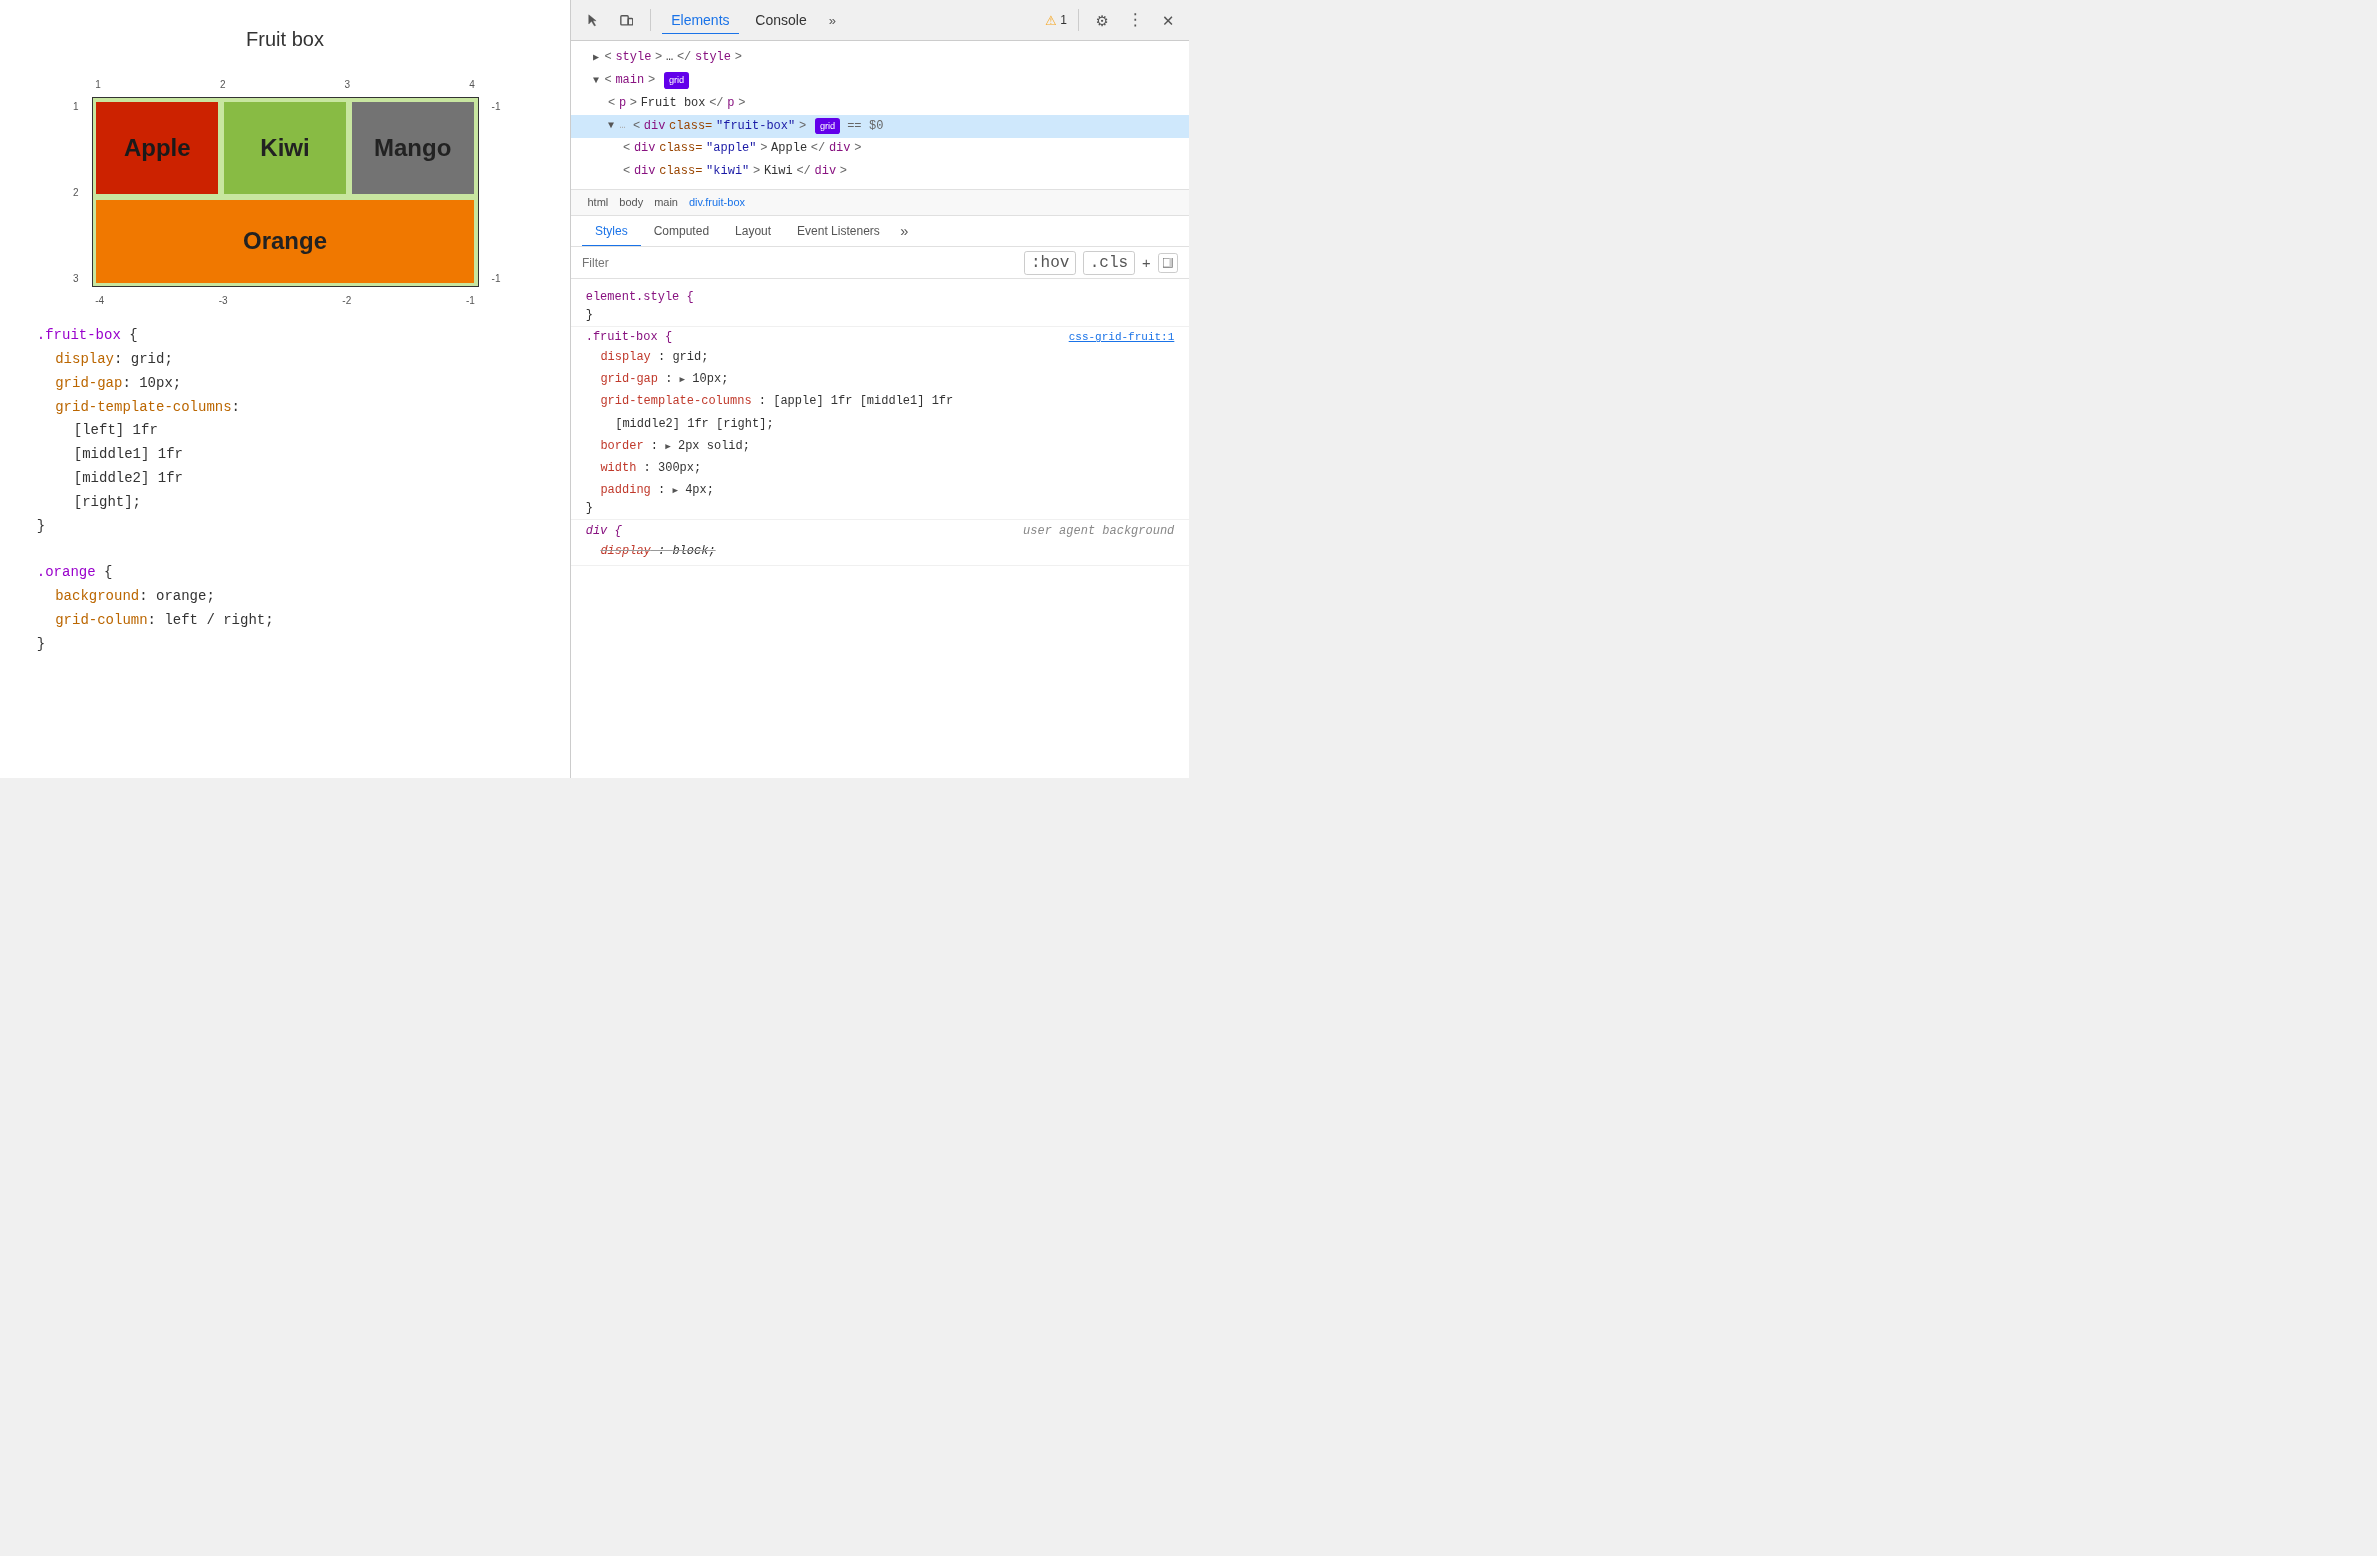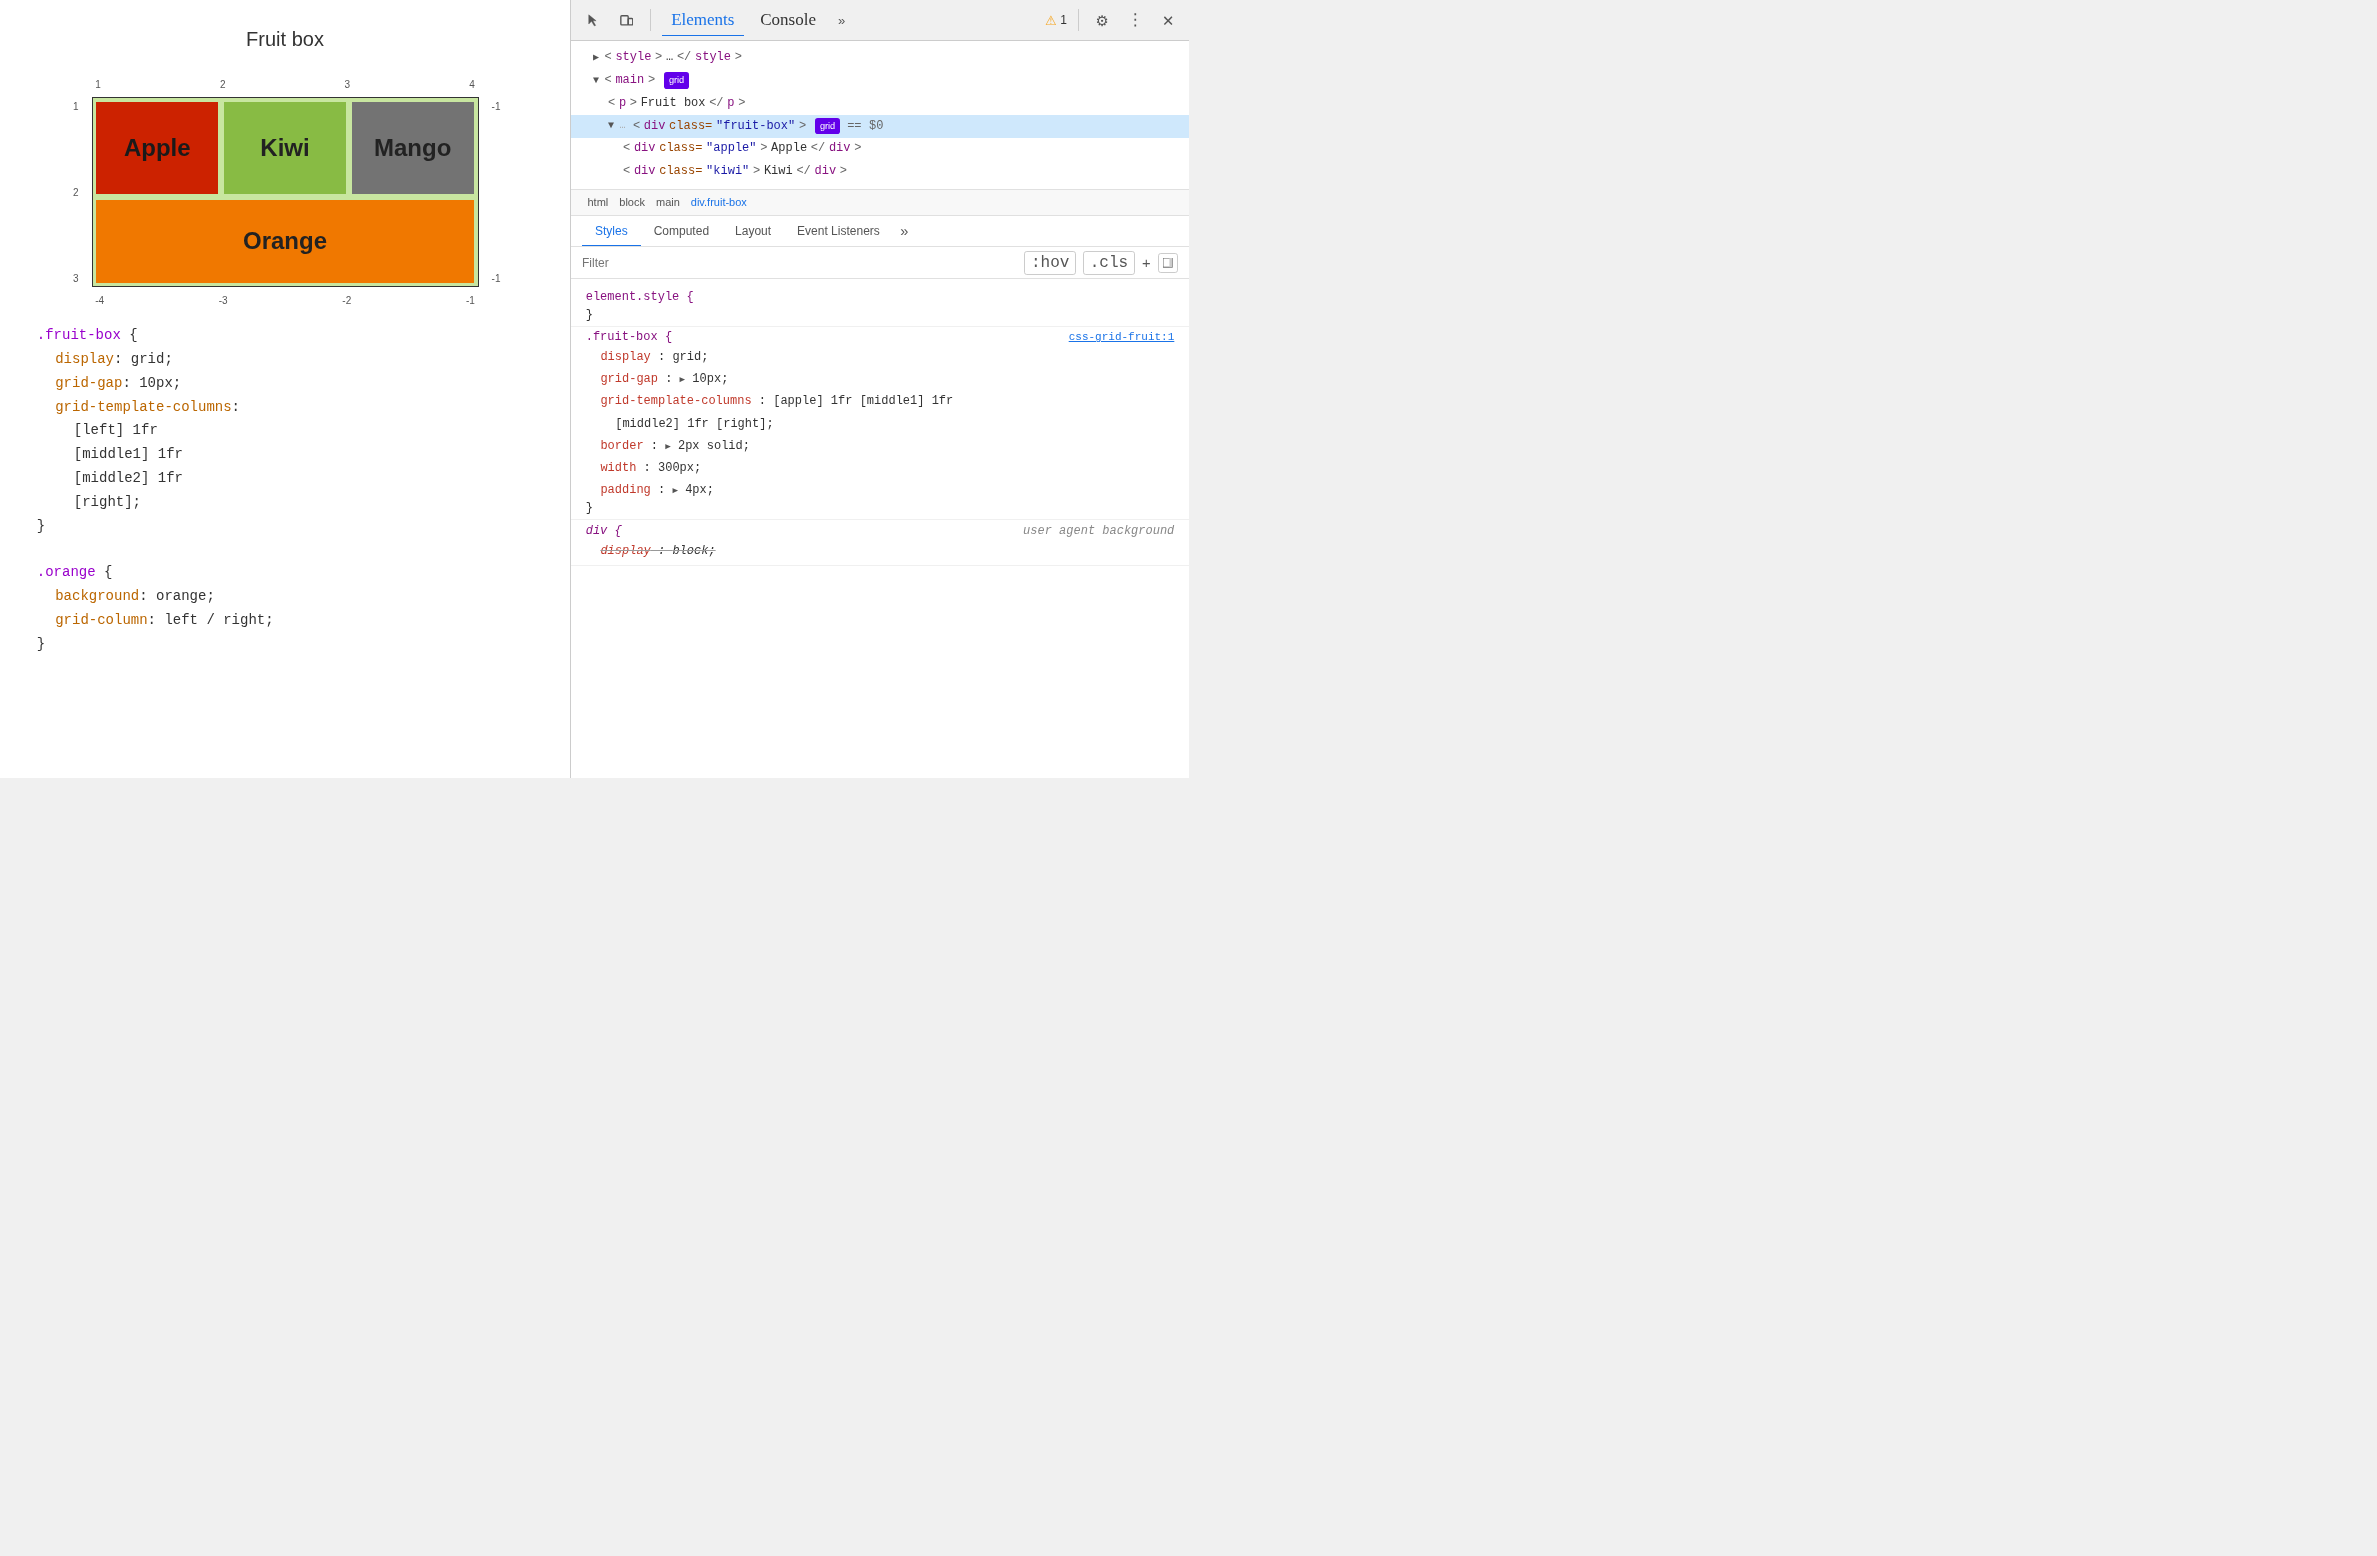--- a/index.html
+++ b/index.html
@@ -121,22 +121,22 @@
       width: 0.9px;
       height: 22px;
       background: #ccc;
       margin: 0 3.7px;
     }
 
     .toolbar-tab {
       background: none;
       border: none;
       cursor: pointer;
-      font-size: 17px;
-      font-family: Liberation Serif, serif;
+      font-size: 14px;
+      font-family: Liberation Sans, sans-serif;
       color: #333;
       padding: 5.5px 9.2px;
       font-weight: 500;
     }
 
     .toolbar-tab.active {
       color: #1a73e8;
       border-bottom: 1.8px solid #1a73e8;
     }
 
@@ -502,21 +502,21 @@
       <span class="text-content">Kiwi</span>
       <span class="tag-bracket">&lt;/</span>
         <span class="tag-name">div</span>
         <span class="tag-bracket">&gt;</span>
     </div>
   </div>
 
   <div class="breadcrumb-bar">
     <span class="breadcrumb-item">html</span>
     <span class="breadcrumb-sep"> </span>
-    <span class="breadcrumb-item">block</span>
+    <span class="breadcrumb-item">body</span>
     <span class="breadcrumb-sep"> </span>
     <span class="breadcrumb-item">main</span>
     <span class="breadcrumb-sep"> </span>
     <span class="breadcrumb-item active">div.fruit-box</span>
   </div>
 
   <div class="styles-tabs">
     <button class="styles-tab active">Styles</button>
     <button class="styles-tab">Computed</button>
     <button class="styles-tab">Layout</button>

